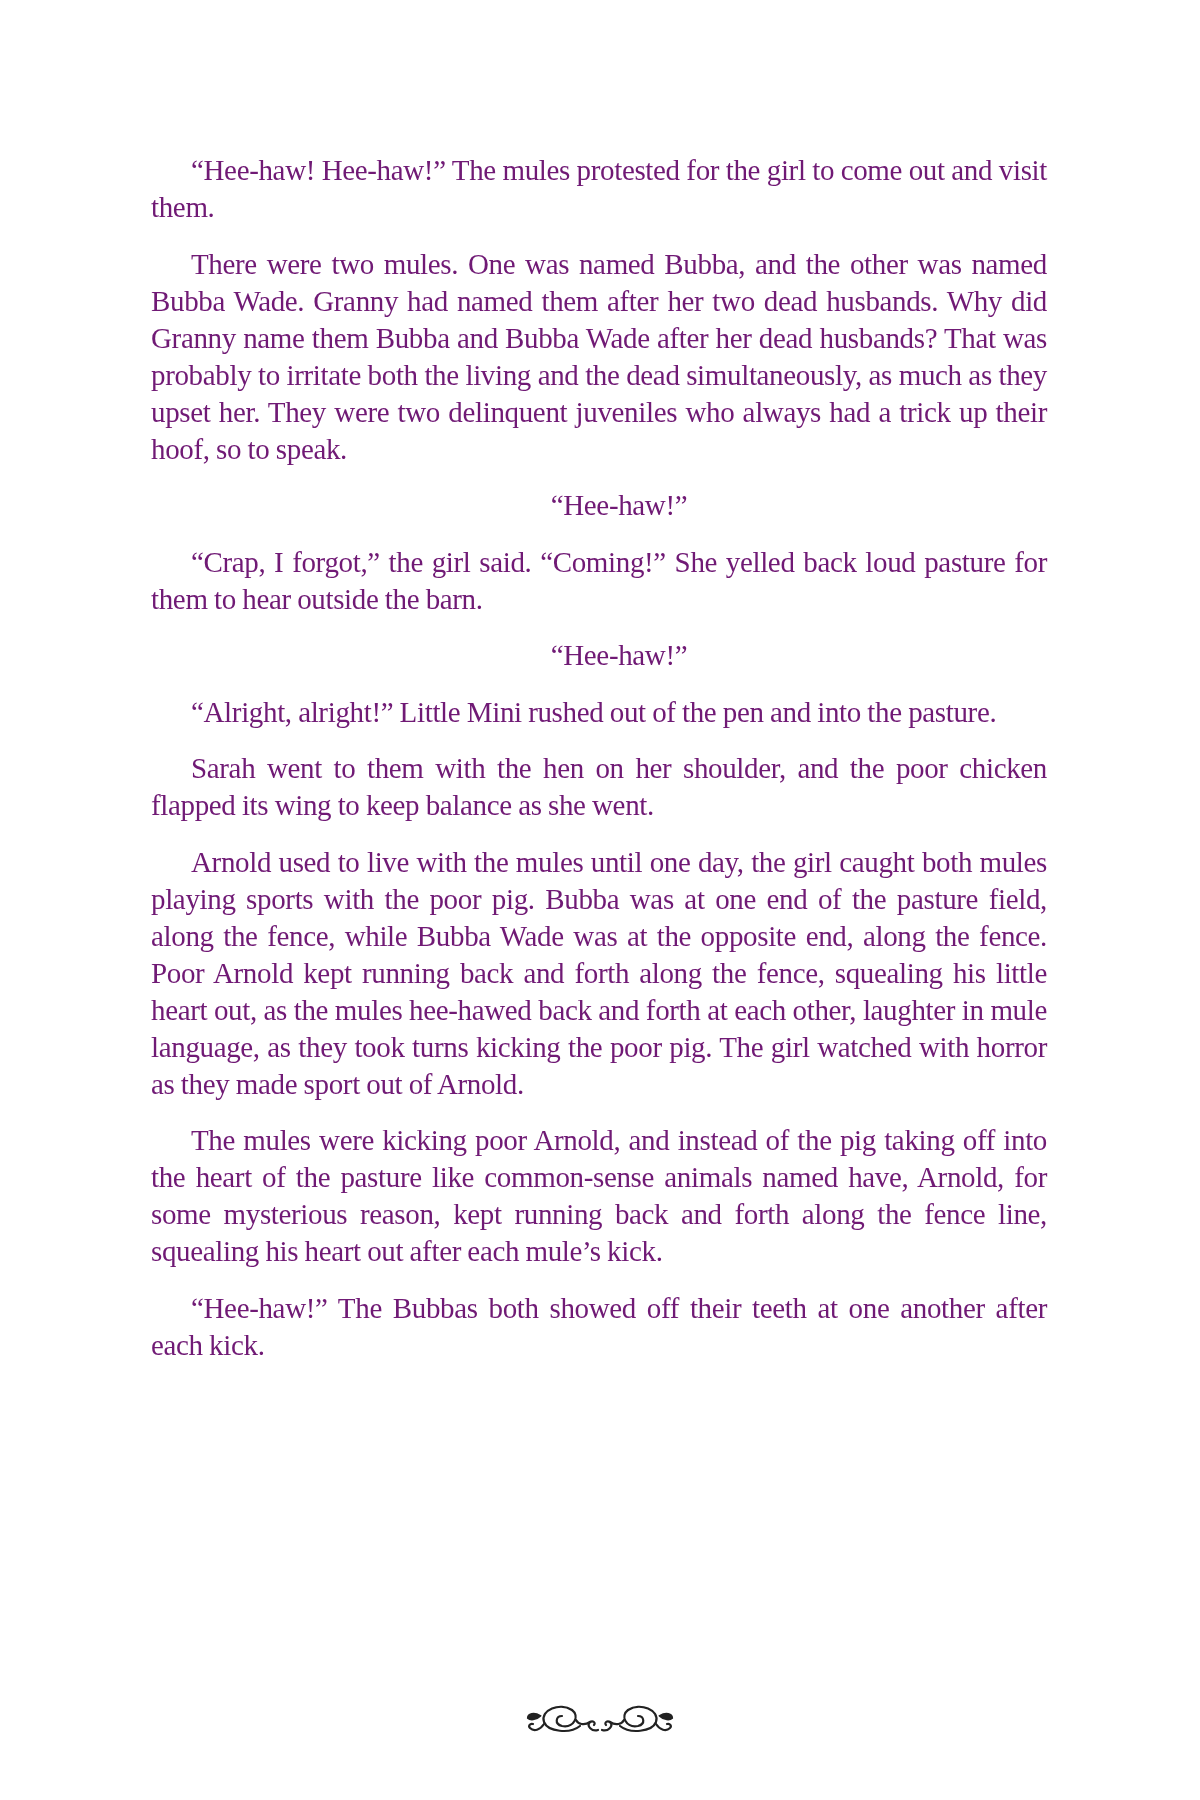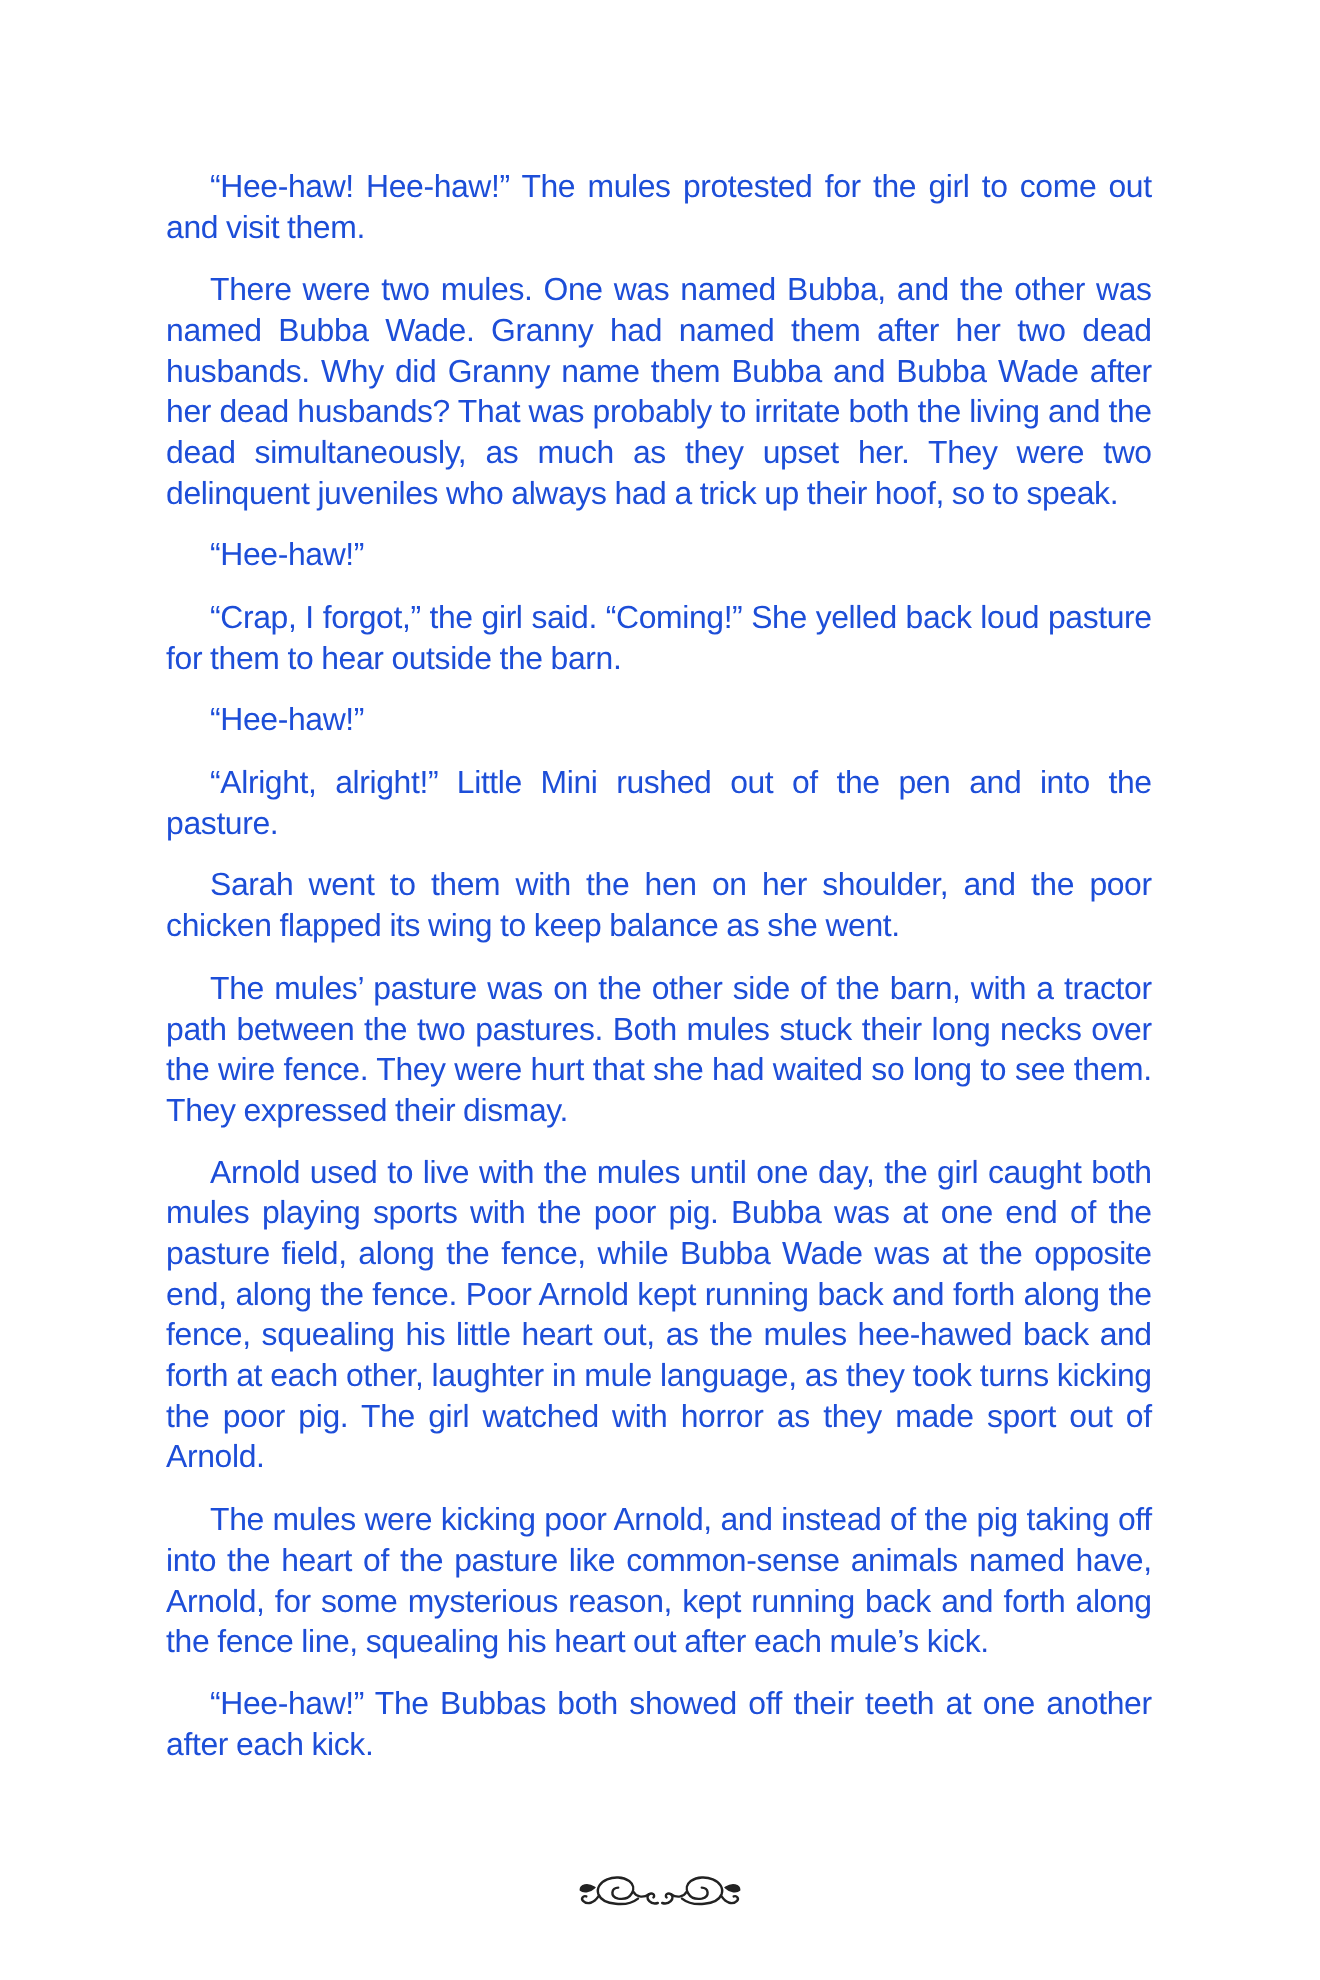--- a/index.html
+++ b/index.html
@@ -1,27 +1,27 @@
 <!DOCTYPE html>
 <html><head>
 <meta charset="utf-8">
 <style>
   html, body { margin: 0; padding: 0; background: #ffffff; }
   body { width: 1200px; height: 1800px; position: relative; overflow: hidden; }
   .page { position: absolute; left: 0; top: 0; width: 1200px; height: 1800px; background: #ffffff; }
   .text-block {
     position: absolute; left: 151px; top: 152px; width: 896px;
-    font-family: Liberation Sans, sans-serif;
-    font-size: 29px; line-height: 37px; color: #1d4ed8;
+    font-family: Liberation Serif, serif;
+    font-size: 29px; line-height: 37px; color: #701a75;
     letter-spacing: -0.35px; word-spacing: -0.5px;
   }
   .text-block p {
     margin: 0 0 19.5px 0; text-indent: 40px; text-align: justify;
   }
-  .text-block p.single { text-align: left; }
+  .text-block p.single { text-align: center; }
   .folio {
     position: absolute; left: 0; width: 1200px; top: 1668px;
     text-align: center;
     font-family: "Liberation Serif", "DejaVu Serif", serif;
     font-size: 26px; line-height: 30px; color: #111111;
   }
   .ornament {
     position: absolute; left: 520px; top: 1700px; width: 160px; height: 40px;
   }
 </style>
@@ -30,21 +30,20 @@
 
 <div class="page">
   <div class="text-block">
     <p>“Hee-haw! Hee-haw!” The mules protested for the girl to come out and visit them.</p>
     <p>There were two mules. One was named Bubba, and the other was named Bubba Wade. Granny had named them after her two dead husbands. Why did Granny name them Bubba and Bubba Wade after her dead husbands? That was probably to irritate both the living and the dead simultaneously, as much as they upset her. They were two delinquent juveniles who always had a trick up their hoof, so to speak.</p>
     <p class="single">“Hee-haw!”</p>
     <p>“Crap, I forgot,” the girl said. “Coming!” She yelled back loud pasture for them to hear outside the barn.</p>
     <p class="single">“Hee-haw!”</p>
     <p>“Alright, alright!” Little Mini rushed out of the pen and into the pasture.</p>
     <p>Sarah went to them with the hen on her shoulder, and the poor chicken flapped its wing to keep balance as she went.</p>
-    <p>The mules’ pasture was on the other side of the barn, with a tractor path between the two pastures. Both mules stuck their long necks over the wire fence. They were hurt that she had waited so long to see them. They expressed their dismay.</p>
     <p>Arnold used to live with the mules until one day, the girl caught both mules playing sports with the poor pig. Bubba was at one end of the pasture field, along the fence, while Bubba Wade was at the opposite end, along the fence. Poor Arnold kept running back and forth along the fence, squealing his little heart out, as the mules hee-hawed back and forth at each other, laughter in mule language, as they took turns kicking the poor pig. The girl watched with horror as they made sport out of Arnold.</p>
     <p>The mules were kicking poor Arnold, and instead of the pig taking off into the heart of the pasture like common-sense animals named have, Arnold, for some mysterious reason, kept running back and forth along the fence line, squealing his heart out after each mule’s kick.</p>
     <p>“Hee-haw!” The Bubbas both showed off their teeth at one another after each kick.</p>
   </div>
 
 
   <svg class="ornament" viewBox="0 0 160 40" xmlns="http://www.w3.org/2000/svg" fill="none" stroke="#222" stroke-width="2.2" stroke-linecap="round">
 
     <path d="M78 30 C72 32, 66 26, 70 22 C73 20, 76 23, 74 25"></path>
     <path d="M70 22 C64 26, 58 24, 56 20"></path>

